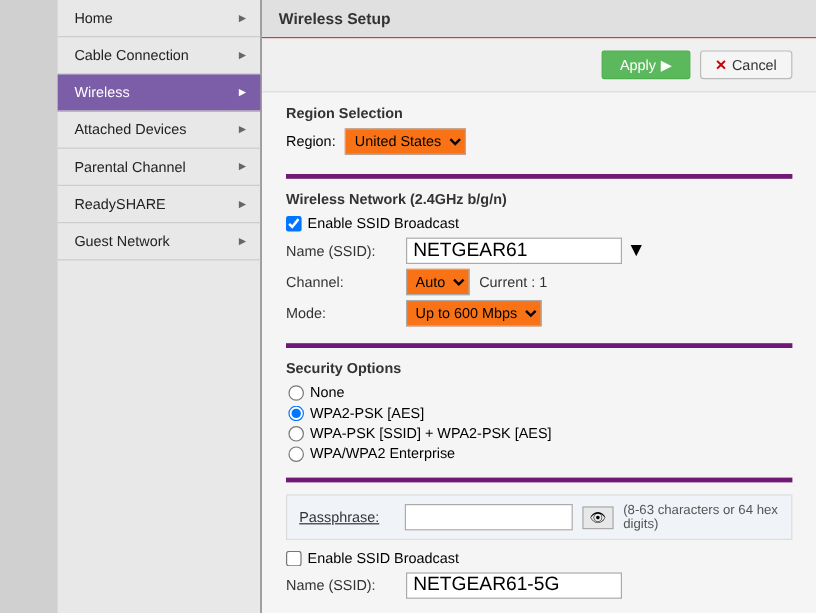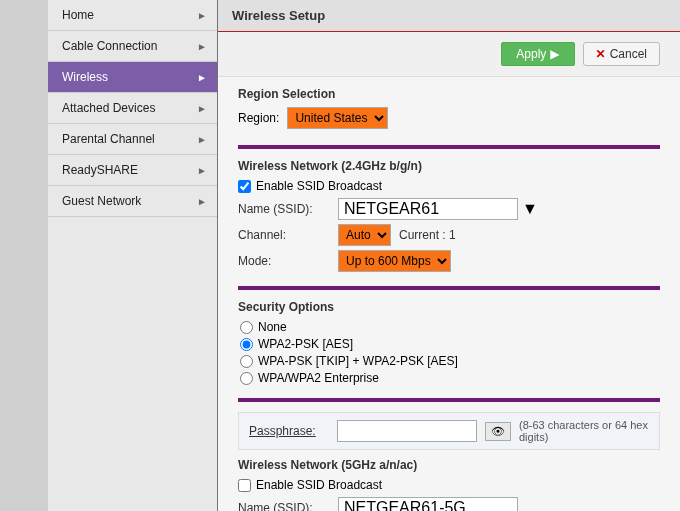--- a/index.html
+++ b/index.html
@@ -302,38 +302,37 @@
         <div class="radio-row">
           <input type="radio" name="sec24" id="sec24_0" style="">
           <label for="sec24_0">None</label>
         </div>
         <div class="radio-row">
           <input type="radio" name="sec24" id="sec24_1" checked="" style="">
           <label for="sec24_1">WPA2-PSK [AES]</label>
         </div>
         <div class="radio-row">
           <input type="radio" name="sec24" id="sec24_2" style="">
-          <label for="sec24_2">WPA-PSK [TKIP] + WPA2-PSK [AES]</label>
+          <label for="sec24_2">WPA-PSK [SSID] + WPA2-PSK [AES]</label>
         </div>
         <div class="radio-row">
           <input type="radio" name="sec24" id="sec24_3" style="">
           <label for="sec24_3">WPA/WPA2 Enterprise</label>
         </div>
       </div>
     </div>
 
     <div class="passphrase-row">
       <span class="passphrase-label">Passphrase:</span>
       <input type="password" class="passphrase-input" value="" style="">
       <button class="passphrase-btn">👁</button>
       <span class="passphrase-hint">(8-63 characters or 64 hex digits)</span>
     </div>
 
     <div class="section">
-      <div class="section-title">Wireless Network (5GHz a/n/ac)</div>
       <div class="checkbox-row">
         <input type="checkbox" id="ssid5g" style="">
         <label for="ssid5g">Enable SSID Broadcast</label>
       </div>
       <div class="field-row">
         <span class="field-label-wide">Name (SSID):</span>
         <input type="text" class="form-input-wide" value="NETGEAR61-5G" style="">
       </div>
 
     </div>

